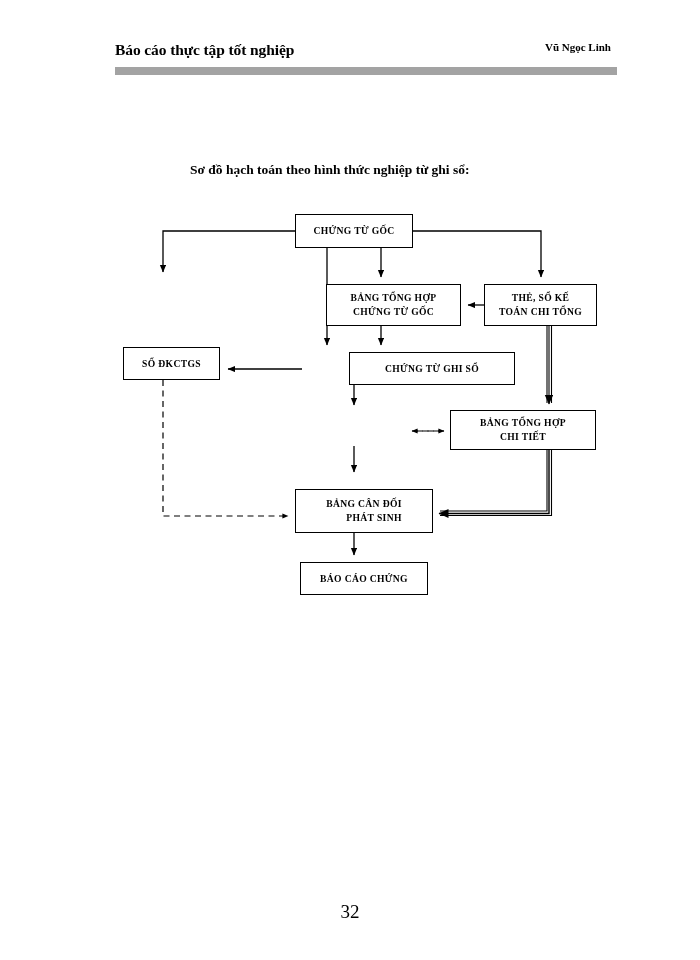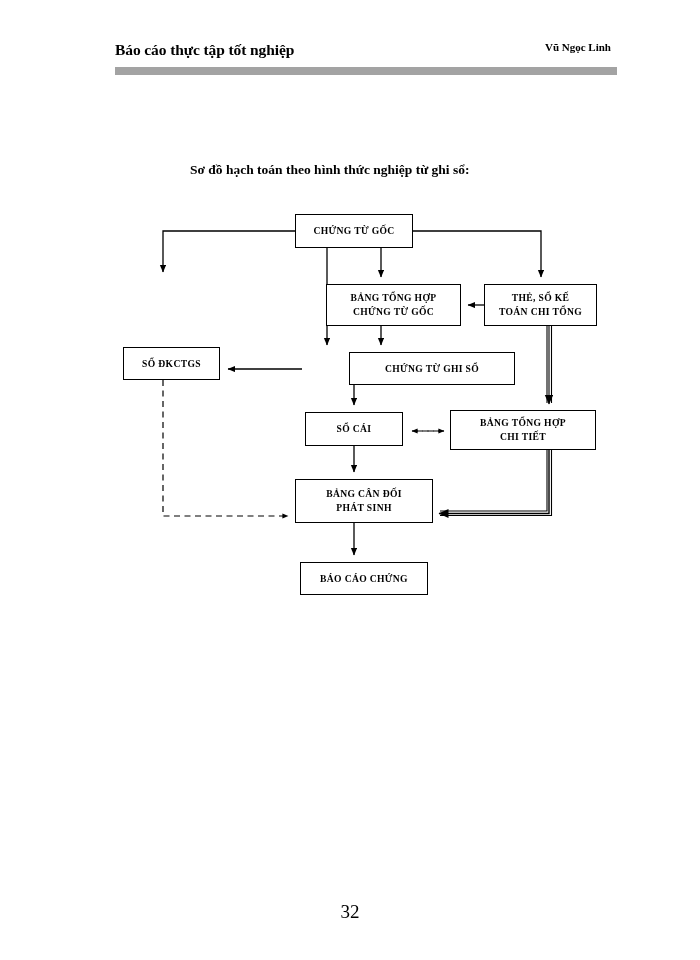--- a/index.html
+++ b/index.html
@@ -196,30 +196,27 @@
     </div>
 
     <div class="node" style="left:123px; top:347px; width:97px; height:33px;">
       <span class="node-label">SỔ ĐKCTGS</span>
     </div>
 
     <div class="node" style="left:302px; top:352px; width:166px; height:33px;margin-left:47px;">
       <span class="node-label">CHỨNG  TỪ GHI SỔ</span>
     </div>
 
-    <div class="node" style="left:305px; top:412px; width:98px; height:34px;">
-      <span class="node-label">SỔ CÁI</span>
-    </div>
 
     <div class="node" style="left:450px; top:410px; width:146px; height:40px;">
       <span class="node-label">BẢNG TỔNG HỢP
 CHI TIẾT</span>
     </div>
 
-    <div class="node" style="left:295px; top:479px; width:138px; height:44px;">
+    <div class="node" style="left:295px; top:489px; width:138px; height:44px;text-align:right;">
       <span class="node-label">BẢNG  CÂN ĐỐI
 PHÁT  SINH</span>
     </div>
 
     <div class="node" style="left:300px; top:562px; width:128px; height:33px;">
       <span class="node-label">BÁO CÁO  CHỨNG</span>
     </div>
 
   </div>
 

